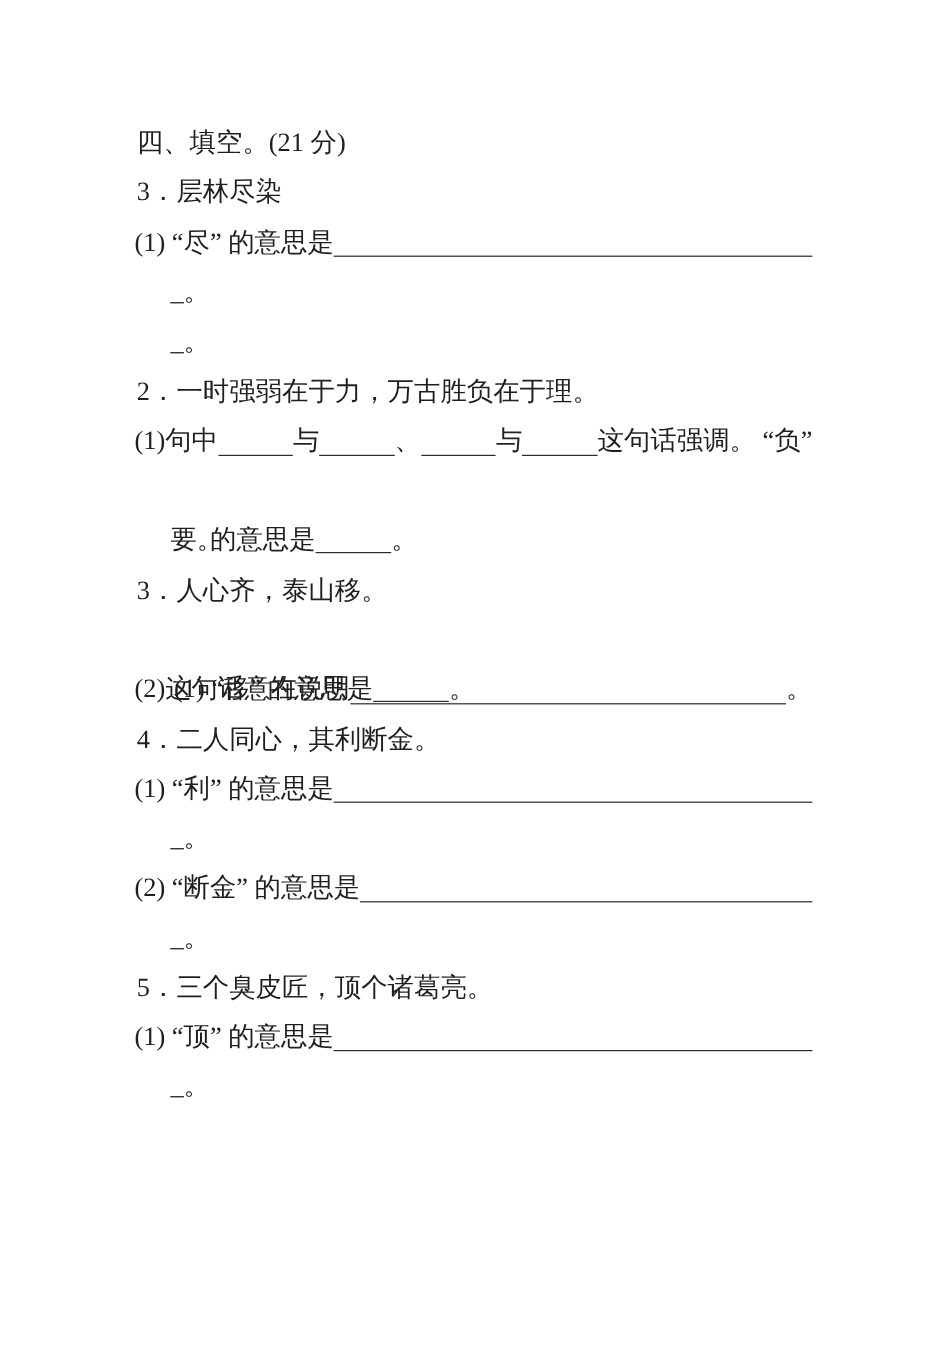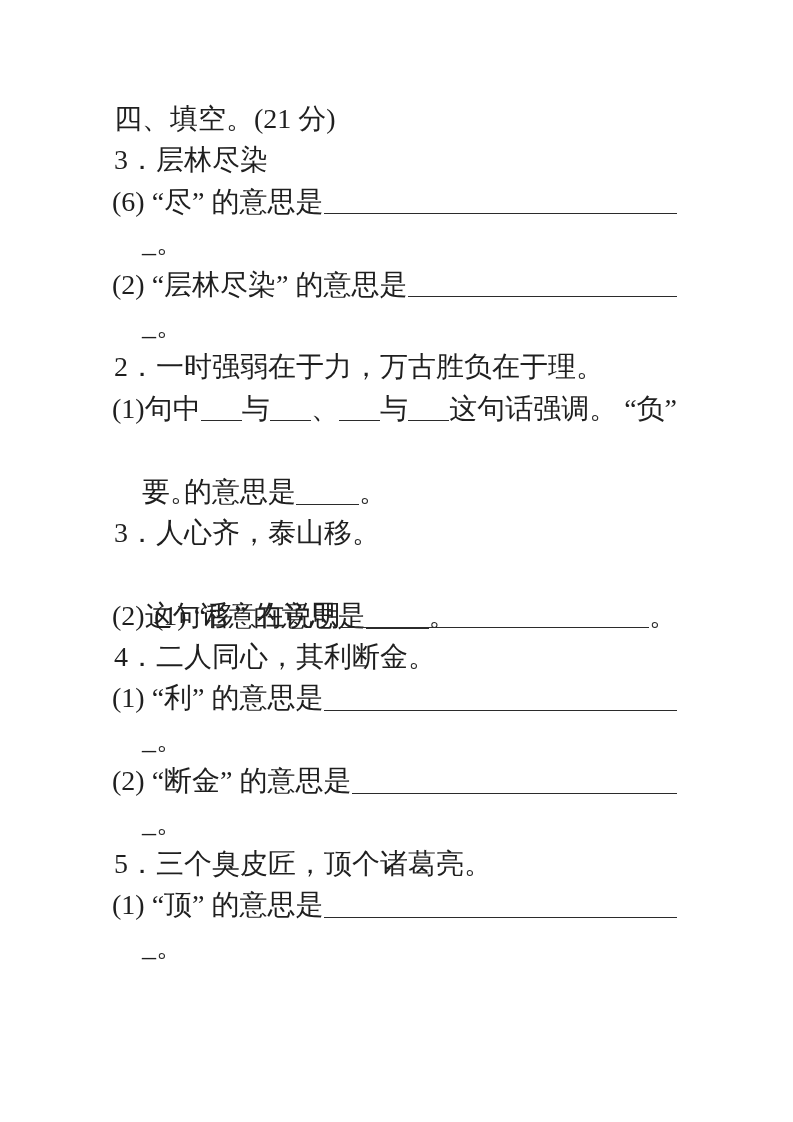--- a/index.html
+++ b/index.html
@@ -2,21 +2,21 @@
 <html><head>
 <meta charset="utf-8">
 <style>
   html,body { margin:0; padding:0; background:#ffffff; }
   .page {
     position:relative;
     width:793px; height:1122px;
     background:#ffffff;
     overflow:hidden;
     font-family:"Liberation Serif","DejaVu Serif",serif;
-    font-size:28px;
+    font-size:22px;
     color:#1f1f1f;
   }
   .doc {
     position:absolute;
     left:112px; top:98px;
     width:565px;
   }
   .line {
     height:41.4px;
     line-height:41.4px;
@@ -45,29 +45,25 @@
 <body>
 
 <div class="page">
   <div class="doc">
 
     <div class="line t">四、填空。(21 分)</div>
 
     <div class="line t">3．层林尽染</div>
 
     <div class="line row">
-      <span>(6) “尽” 的意思是</span>
+      <span>(1) “尽” 的意思是</span>
       <span class="fill"></span>
     </div>
     <div class="line ind">_。</div>
 
-    <div class="line row">
-      <span>(2) “层林尽染” 的意思是</span>
-      <span class="fill"></span>
-    </div>
     <div class="line ind">_。</div>
 
     <div class="line t">2．一时强弱在于力，万古胜负在于理。</div>
 
     <div class="line row">
       <span>(1)句中</span>
       <span class="fill"></span>
       <span>与</span>
       <span class="fill"></span>
       <span>、</span>

